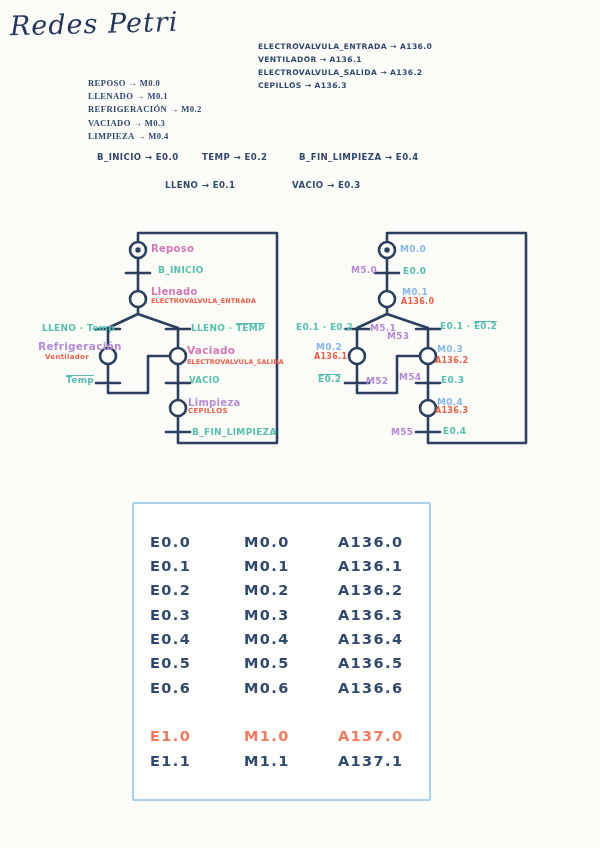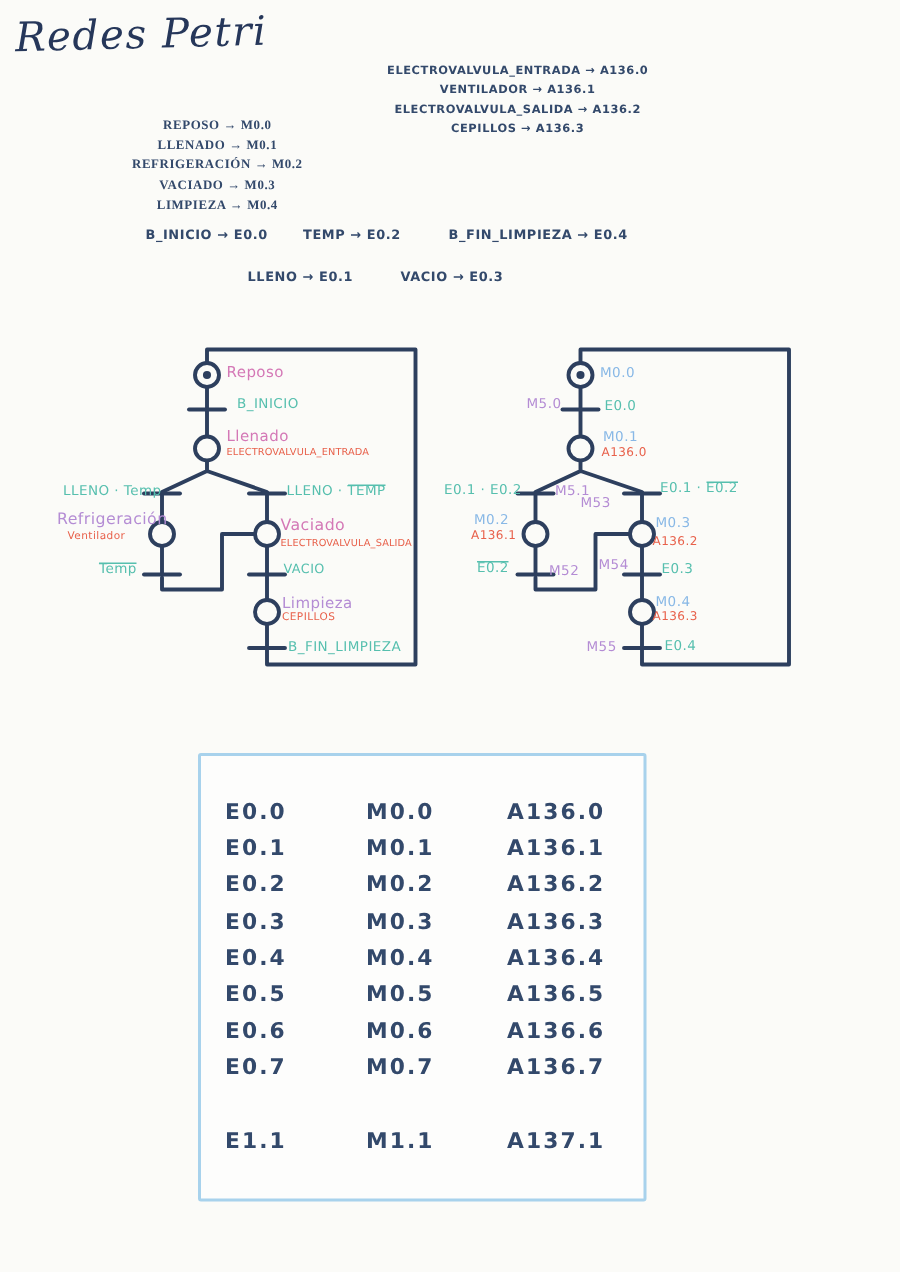--- a/index.html
+++ b/index.html
@@ -10,33 +10,33 @@
     color:#2d3f5e;
   }
   .abs{position:absolute;white-space:nowrap;}
   
   .title{
     left:10px;top:8px;font-family:"DejaVu Serif",serif;font-style:italic;
     font-size:27px;letter-spacing:1px;transform:rotate(-1.5deg);color:#26375a;
   }
   
   .note{font-weight:bold;letter-spacing:.4px;color:#33496b;}
-  .note div{line-height:13px;text-align:center;}
+  .note div{line-height:13px;}
   .out-block{left:258px;top:40px;font-size:7.6px;}
   .mark-block{left:88px;top:77px;font-size:8.6px;line-height:13.2px;}
   .mark-block div{line-height:13.2px;font-family:Liberation Serif, serif;}
   .mid1{top:152px;font-size:8.6px;}
   .mid2{top:180px;font-size:8.6px;}
   
   .pink{color:#d478b6;}
   .purple{color:#b48cd4;}
   .teal{color:#56bfae;}
   .red{color:#e8614b;text-align:right;}
   .blue{color:#88b8e6;}
-  .lbl{font-weight:normal;letter-spacing:.3px;}
+  .lbl{font-weight:bold;letter-spacing:.3px;}
   .sz10{font-size:10px;}
   .sz9{font-size:9px;}
   .sz8{font-size:8px;}
   .sz7{font-size:7px;}
   .sz65{font-size:6.5px;letter-spacing:.1px;}
   .ov{border-top:1.6px solid currentColor;display:inline-block;line-height:1.05;}
   svg{position:absolute;overflow:visible;}
   .skel{stroke:#2d3f5e;stroke-width:2.6;fill:none;stroke-linecap:round;stroke-linejoin:round;}
   .place{fill:#fbfbf8;}
   .token{fill:#2d3f5e;stroke:none;}
@@ -69,21 +69,21 @@
   <div>REFRIGERACIÓN → M0.2</div>
   <div>VACIADO → M0.3</div>
   <div>LIMPIEZA → M0.4</div>
 </div>
 
 <div class="abs note mid1" style="left:97px">B_INICIO → E0.0</div>
 <div class="abs note mid1" style="left:202px">TEMP → E0.2</div>
 <div class="abs note mid1" style="left:299px">B_FIN_LIMPIEZA → E0.4</div>
 
 <div class="abs note mid2" style="left:165px">LLENO → E0.1</div>
-<div class="abs note mid2" style="left:267px">VACIO → E0.3</div>
+<div class="abs note mid2" style="left:292px">VACIO → E0.3</div>
 
 <svg style="left:30px;top:220px" width="280" height="240" viewBox="0 0 280 240">
   <path class="skel" d="M108 13 H247 V223 H148
     M108 13 V22 M108 38 V71 M108 87 V94 M108 94 L78 108 M108 94 L148 108
     M78 109 V128 M78 144 V163 M78 165 V173 H118 V136 H140
     M148 109 V128 M148 144 V163 M148 163 V180 M148 196 V212 M148 212 V223"></path>
   <path class="skel" d="M96 53 H120"></path>
   <path class="skel" d="M66 109 H90"></path>
   <path class="skel" d="M136 109 H160"></path>
   <path class="skel" d="M66 163 H90"></path>
@@ -183,23 +183,23 @@
   <div class="t-row" style="top:151px">
       <span class="t-e">E0.5</span>
       <span class="t-m">M0.5</span>
       <span class="t-a">A136.5</span>
     </div>
   <div class="t-row" style="top:176px">
       <span class="t-e">E0.6</span>
       <span class="t-m">M0.6</span>
       <span class="t-a">A136.6</span>
     </div>
-  <div class="t-row" style="top:200px">
-      <span class="t-e">E0.7</span>
-      <span class="t-m">M0.7</span>
-      <span class="t-a">A136.7</span>
+  <div class="t-row hl" style="top:224px">
+      <span class="t-e">E1.0</span>
+      <span class="t-m">M1.0</span>
+      <span class="t-a">A137.0</span>
     </div>
   <div class="t-row" style="top:249px">
       <span class="t-e">E1.1</span>
       <span class="t-m">M1.1</span>
       <span class="t-a">A137.1</span>
     </div>
 </div>
 
 </body></html>

